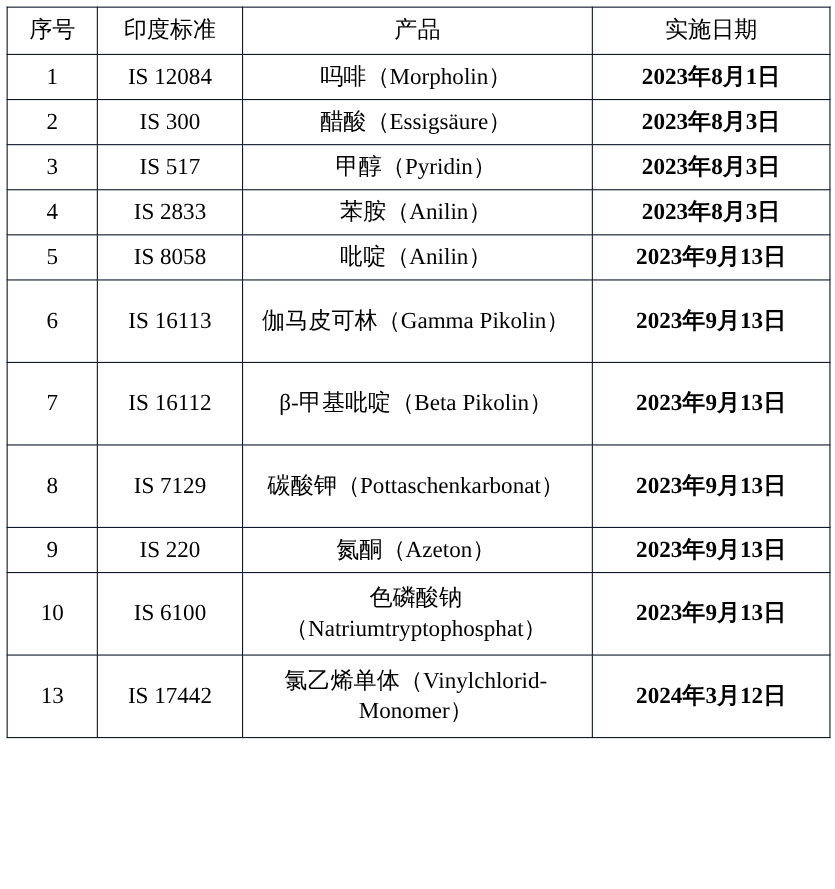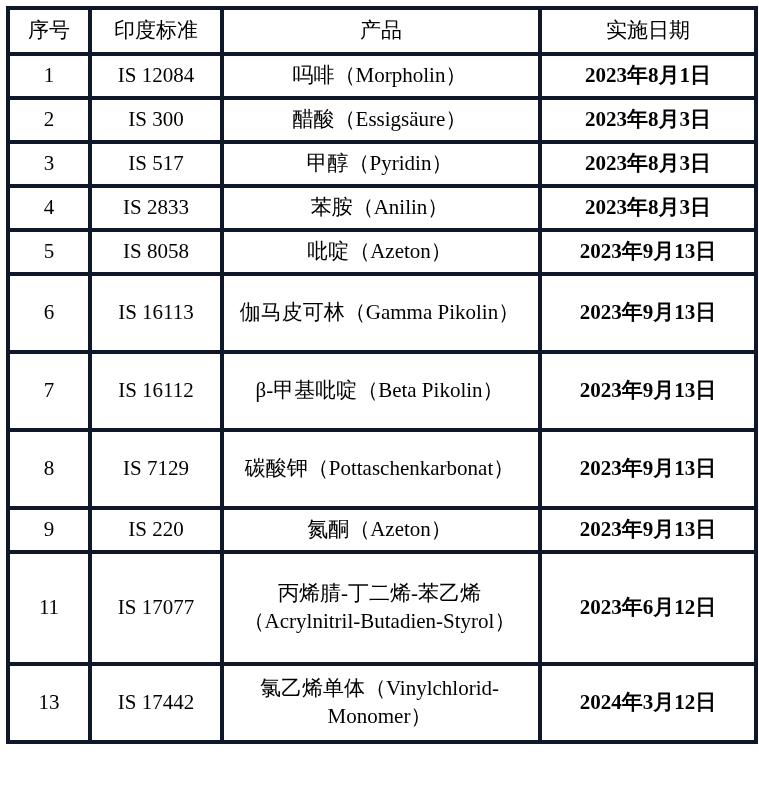--- a/index.html
+++ b/index.html
@@ -25,21 +25,21 @@
     margin: 6px 0 0 6px;
     table-layout: fixed;
   }
   table.std-table col.c-no    { width: 82px; }
   table.std-table col.c-std   { width: 132px; }
   table.std-table col.c-prod  { width: 318px; }
   table.std-table col.c-date  { width: 216px; }
 
   table.std-table th,
   table.std-table td {
-    border: 4px solid #0f172a;
+    border: 1px solid #0f172a;
     text-align: center;
     vertical-align: middle;
     font-size: 21px;
     line-height: 1.32;
     padding: 4px 4px;
     word-break: break-word;
   }
   table.std-table th {
     font-weight: normal;
     height: 34px;
@@ -101,21 +101,21 @@
         </tr>
         <tr class="row-1line">
           <td class="cell-no">4</td>
           <td class="cell-std">IS 2833</td>
           <td class="cell-prod">苯胺（Anilin）</td>
           <td class="cell-date">2023年8月3日</td>
         </tr>
         <tr class="row-1line">
           <td class="cell-no">5</td>
           <td class="cell-std">IS 8058</td>
-          <td class="cell-prod">吡啶（Azeton）</td>
+          <td class="cell-prod">吡啶（Anilin）</td>
           <td class="cell-date">2023年9月13日</td>
         </tr>
         <tr class="row-2line">
           <td class="cell-no">6</td>
           <td class="cell-std">IS 16113</td>
           <td class="cell-prod">伽马皮可林（Gamma Pikolin）</td>
           <td class="cell-date">2023年9月13日</td>
         </tr>
         <tr class="row-2line">
           <td class="cell-no">7</td>
@@ -128,25 +128,25 @@
           <td class="cell-std">IS 7129</td>
           <td class="cell-prod">碳酸钾（Pottaschenkarbonat）</td>
           <td class="cell-date">2023年9月13日</td>
         </tr>
         <tr class="row-1line">
           <td class="cell-no">9</td>
           <td class="cell-std">IS 220</td>
           <td class="cell-prod">氮酮（Azeton）</td>
           <td class="cell-date">2023年9月13日</td>
         </tr>
-        <tr class="row-3line">
-          <td class="cell-no">11</td>
-          <td class="cell-std">IS 17077</td>
-          <td class="cell-prod">丙烯腈-丁二烯-苯乙烯（Acrylnitril-Butadien-Styrol）</td>
-          <td class="cell-date">2023年6月12日</td>
+        <tr class="row-2line">
+          <td class="cell-no">10</td>
+          <td class="cell-std">IS 6100</td>
+          <td class="cell-prod">色磷酸钠（Natriumtryptophosphat）</td>
+          <td class="cell-date">2023年9月13日</td>
         </tr>
         <tr class="row-2line">
           <td class="cell-no">13</td>
           <td class="cell-std">IS 17442</td>
           <td class="cell-prod">氯乙烯单体（Vinylchlorid-Monomer）</td>
           <td class="cell-date">2024年3月12日</td>
         </tr>
       </tbody>
   </table>
 </div>

